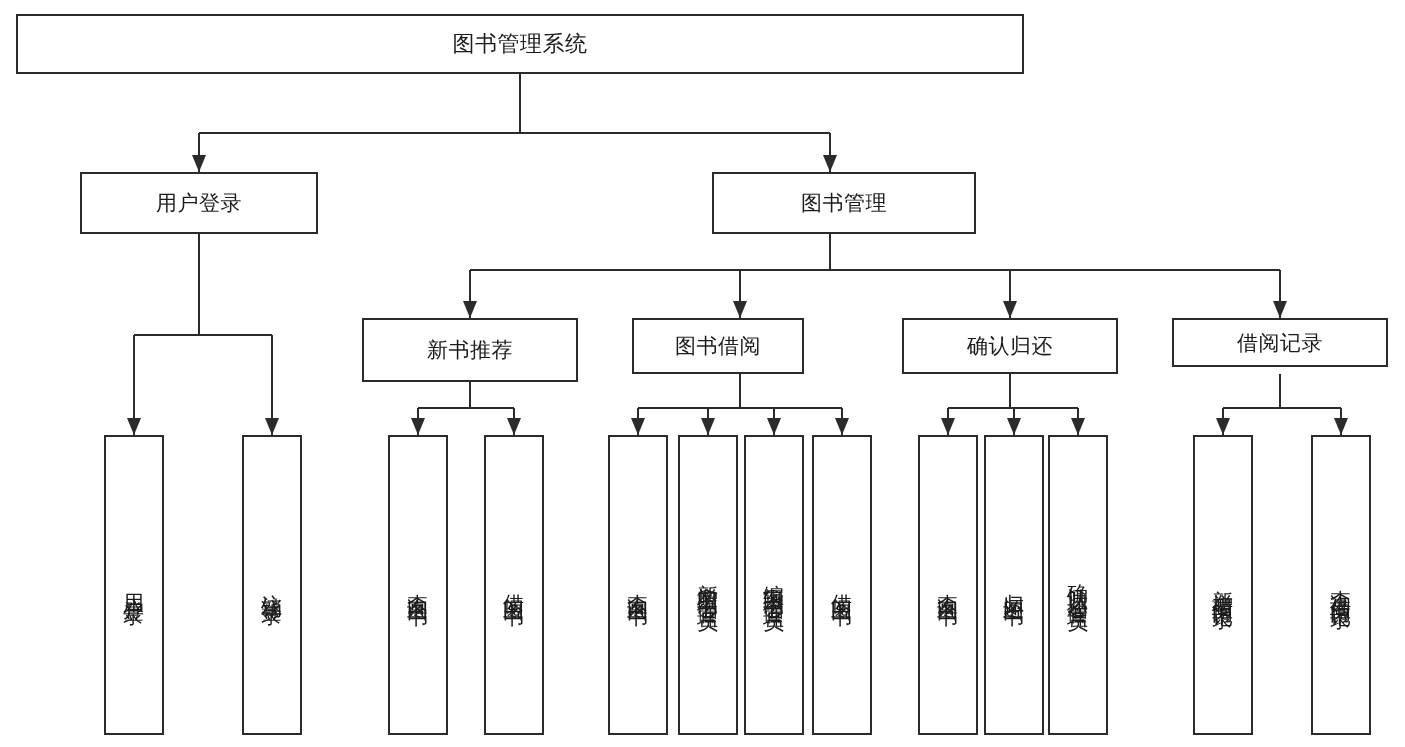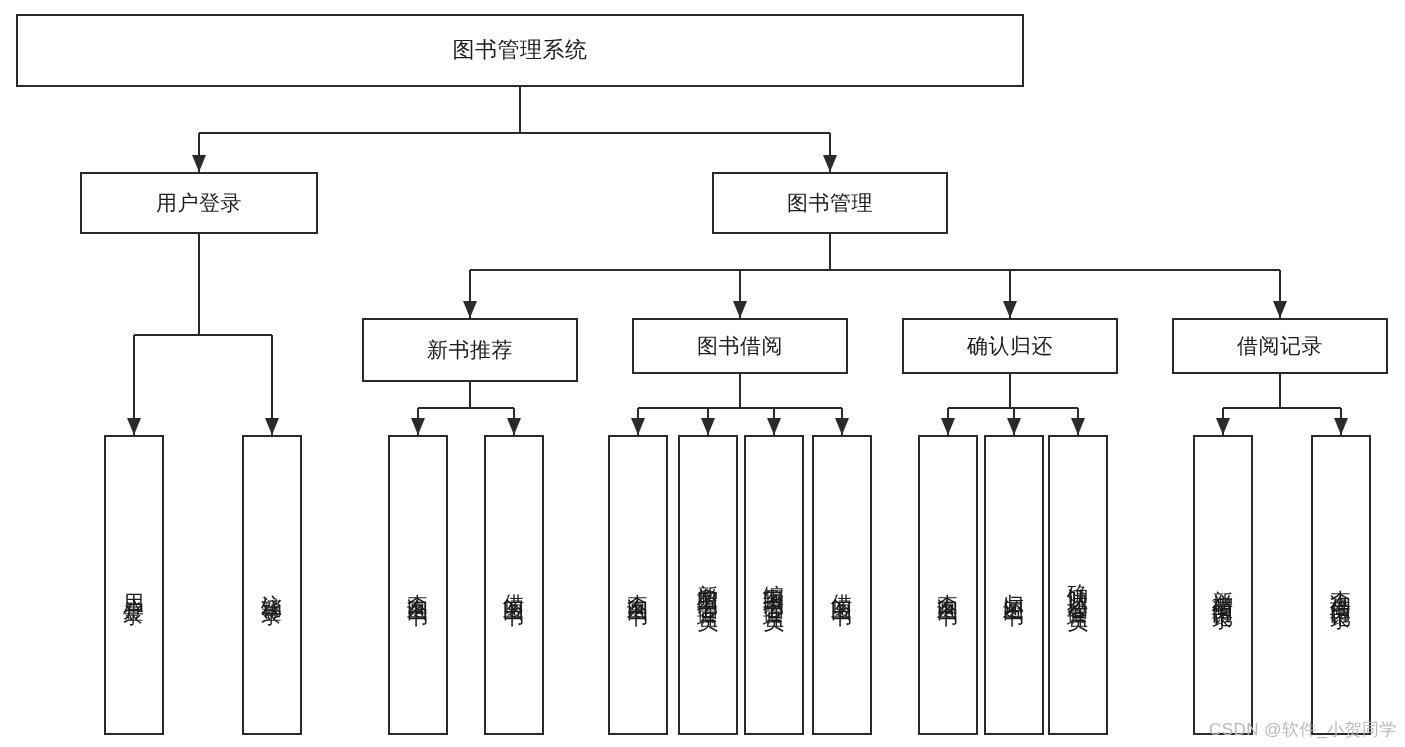--- a/index.html
+++ b/index.html
@@ -119,39 +119,39 @@
       <line x1="1078" y1="408" x2="1078" y2="435" stroke="#2b2b2b" stroke-width="2.6" shape-rendering="crispEdges"></line>
       <path d="M 1071 418 L 1085 418 L 1078 435 Z" fill="#2b2b2b"></path>
       <line x1="1280" y1="374" x2="1280" y2="408" stroke="#2b2b2b" stroke-width="2.6" shape-rendering="crispEdges"></line>
       <line x1="1223" y1="408" x2="1341" y2="408" stroke="#2b2b2b" stroke-width="2.6" shape-rendering="crispEdges"></line>
       <line x1="1223" y1="408" x2="1223" y2="435" stroke="#2b2b2b" stroke-width="2.6" shape-rendering="crispEdges"></line>
       <path d="M 1216 418 L 1230 418 L 1223 435 Z" fill="#2b2b2b"></path>
       <line x1="1341" y1="408" x2="1341" y2="435" stroke="#2b2b2b" stroke-width="2.6" shape-rendering="crispEdges"></line>
       <path d="M 1334 418 L 1348 418 L 1341 435 Z" fill="#2b2b2b"></path>
     </svg>
   <div id="node-layer">
-      <div class="node-box root" style="left: 16px; top: 14px; width: 1008px; height: 73px;">
+      <div class="node-box root" style="left: 16px; top: 14px; width: 1008px; height: 60px;">
         <span class="node-label-h">图书管理系统</span>
       </div>
       <div class="node-box level2" style="left: 80px; top: 172px; width: 238px; height: 62px;">
         <span class="node-label-h">用户登录</span>
       </div>
-      <div class="node-box level2" style="left: 712px; top: 172px; width: 236px; height: 62px;">
+      <div class="node-box level2" style="left: 712px; top: 172px; width: 264px; height: 62px;">
         <span class="node-label-h">图书管理</span>
       </div>
       <div class="node-box level3" style="left: 362px; top: 318px; width: 216px; height: 64px;">
         <span class="node-label-h">新书推荐</span>
       </div>
-      <div class="node-box level3" style="left: 632px; top: 318px; width: 216px; height: 56px;">
+      <div class="node-box level3" style="left: 632px; top: 318px; width: 172px; height: 56px;">
         <span class="node-label-h">图书借阅</span>
       </div>
       <div class="node-box level3" style="left: 902px; top: 318px; width: 216px; height: 56px;">
         <span class="node-label-h">确认归还</span>
       </div>
-      <div class="node-box level3" style="left: 1172px; top: 318px; width: 216px; height: 56px;">
+      <div class="node-box level3" style="left: 1172px; top: 318px; width: 216px; height: 49px;">
         <span class="node-label-h">借阅记录</span>
       </div>
       <div class="node-box leaf" style="left: 104px; top: 435px; width: 60px; height: 300px;">
         <span class="node-label-v">用户登录</span>
       </div>
       <div class="node-box leaf" style="left: 242px; top: 435px; width: 60px; height: 300px;">
         <span class="node-label-v">注销登录</span>
       </div>
       <div class="node-box leaf" style="left: 388px; top: 435px; width: 60px; height: 300px;">
         <span class="node-label-v">查询图书</span>
@@ -180,14 +180,13 @@
       <div class="node-box leaf" style="left: 1048px; top: 435px; width: 60px; height: 300px;">
         <span class="node-label-v">确认归还（管理员）</span>
       </div>
       <div class="node-box leaf" style="left: 1193px; top: 435px; width: 60px; height: 300px;">
         <span class="node-label-v">新增借阅记录</span>
       </div>
       <div class="node-box leaf" style="left: 1311px; top: 435px; width: 60px; height: 300px;">
         <span class="node-label-v">查询借阅记录</span>
       </div>
     </div>
-  <div id="watermark">CSDN @软件_小贺同学</div>
 </div>
 
 </body></html>

